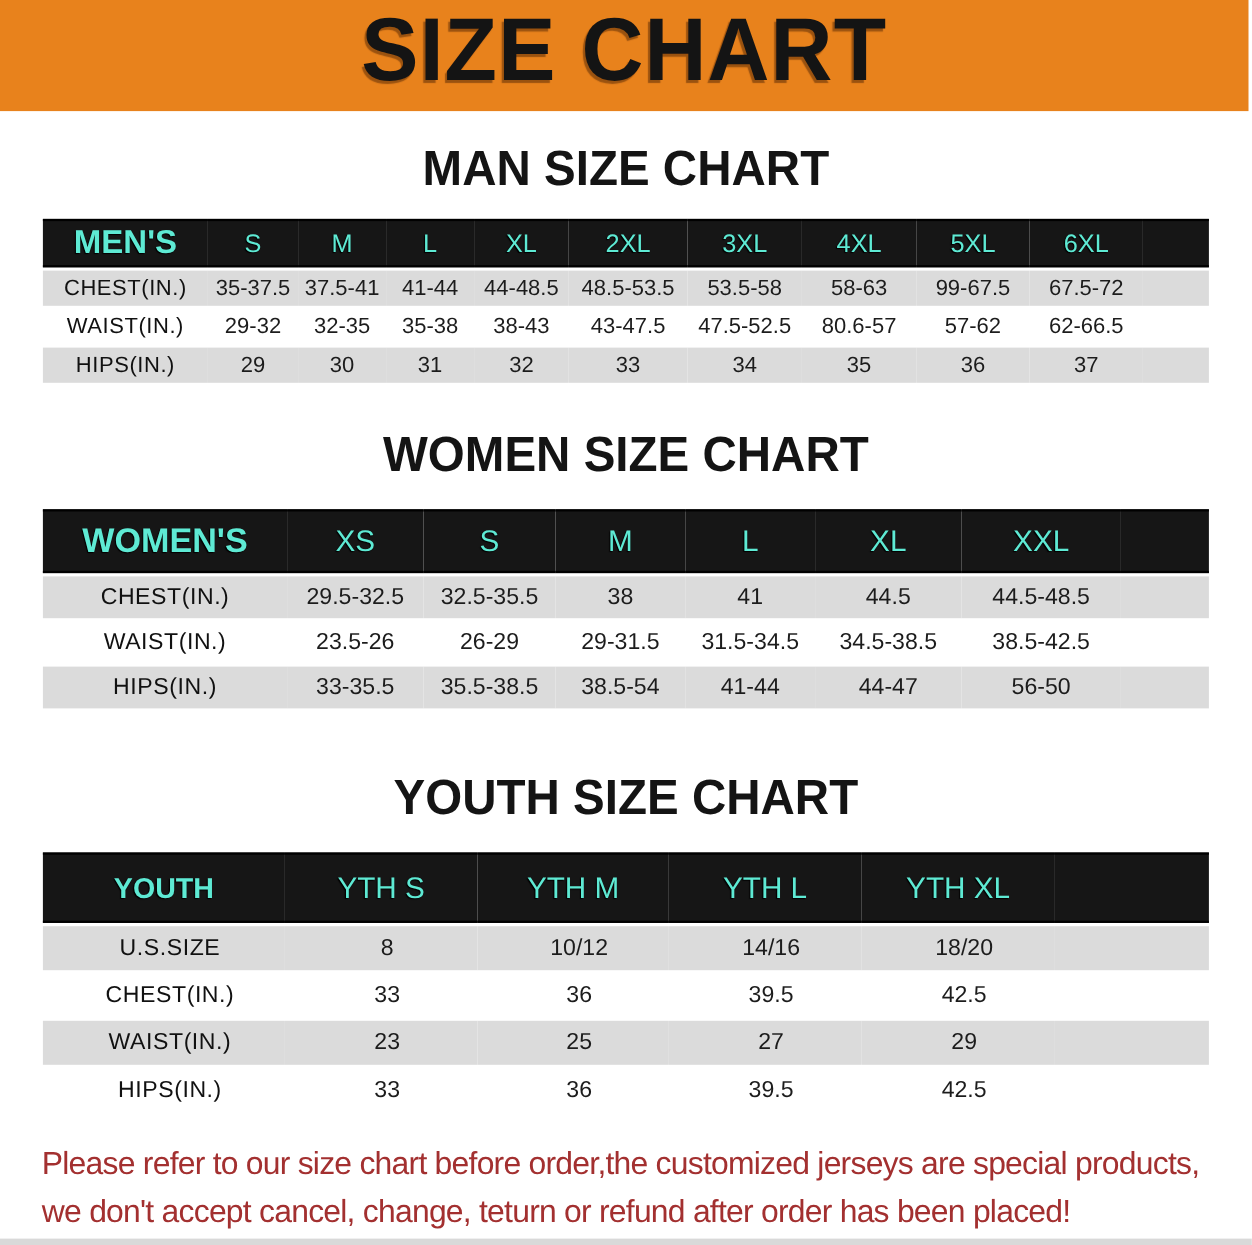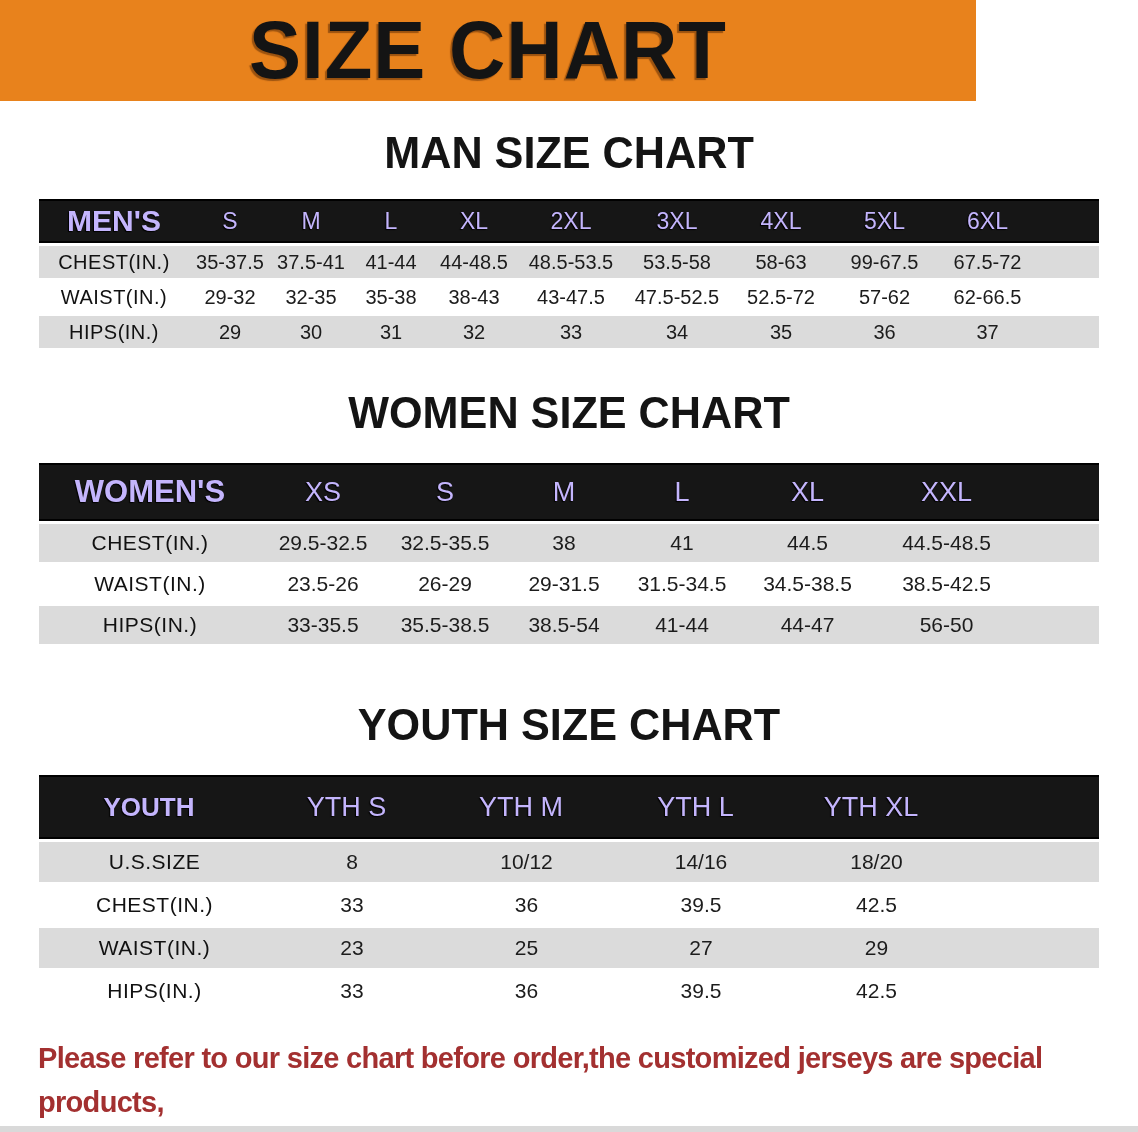--- a/index.html
+++ b/index.html
@@ -1,60 +1,60 @@
 <!DOCTYPE html>
 <html><head>
 <meta charset="utf-8">
 <style>
   * { margin:0; padding:0; box-sizing:border-box; }
   html,body { width:1138px; height:1132px; background:#ffffff; overflow:hidden;
               font-family:"Liberation Sans", sans-serif; }
 
   
-  .banner { width:976px; height:101px; background:#E8821C;
-            display:flex; align-items:center; justify-content:center; }
+  .banner { width:1135px; height:101px; background:#E8821C;
+            display:flex; align-items:flex-start; justify-content:center; }
   .banner-title { font-size:78px; font-weight:800; color:#141414; letter-spacing:1px;
                   transform:scaleY(1.04); text-shadow:-2px 2px 1px rgba(60,25,0,0.45); }
 
   
   .section-heading { text-align:center; font-weight:800; font-size:45px; color:#141414;
                      letter-spacing:0px; transform:scaleX(0.96); }
   .heading-man   { margin-top:26px; }
   .heading-women { margin-top:36px; }
   .heading-youth { margin-top:52px; }
 
   
   table.size-table { width:1060px; margin-left:39px; border-collapse:separate;
                      border-spacing:0 3px; table-layout:fixed; }
   .t-men   { margin-top:17px; }
   .t-women { margin-top:21px; }
   .t-youth { margin-top:21px; }
 
-  table.size-table thead th { background:#161616; color:#c4b5fd; font-weight:500;
+  table.size-table thead th { background:#161616; color:#5eead4; font-weight:500;
                               border-top:2px solid #000; border-bottom:2px solid #000;
                               text-shadow:-1px 1px 1px #000; white-space:nowrap; }
   table.size-table thead th.lbl { font-weight:800; }
   .t-men   thead th { height:44px; font-size:23px; }
   .t-men   thead th.lbl { font-size:30px; }
   .t-women thead th { height:58px; font-size:27px; }
   .t-women thead th.lbl { font-size:31px; }
   .t-youth thead th { height:64px; font-size:27px; }
   .t-youth thead th.lbl { font-size:26px; }
 
   table.size-table td { text-align:center; color:#1c1c1c; white-space:nowrap; }
   .t-men   tbody td { height:32px; font-size:20px; }
   .t-women tbody td { height:38px; font-size:21px; }
   .t-youth tbody td { height:40px; font-size:21px;padding-left:11px; }
   table.size-table tbody tr:nth-child(odd) td { background:#dbdbdb; }
   table.size-table tbody tr:nth-child(even) td { background:#ffffff; }
   table.size-table td.lbl { color:#111; letter-spacing:0.5px; }
 
   
   .footer-note { margin:22px 0 0 38px; width:1085px; color:#A33030;
-                 font-size:29px; line-height:44px; font-weight:700; letter-spacing:-0.7px; }
+                 font-size:29px; line-height:44px; font-weight:400; letter-spacing:-0.7px; }
   .bottom-strip { position:absolute; left:0; top:1126px; width:1138px; height:6px;
                   background:#d9d9d9; }
 </style>
 </head>
 <body>
 
 <div class="banner">
   <div class="banner-title">SIZE CHART</div>
 </div>
 
@@ -103,21 +103,21 @@
         <td class=""></td>
       </tr>
       <tr>
         <td class="lbl">WAIST(IN.)</td>
         <td class="">29-32</td>
         <td class="">32-35</td>
         <td class="">35-38</td>
         <td class="">38-43</td>
         <td class="">43-47.5</td>
         <td class="">47.5-52.5</td>
-        <td class="">52.5-72</td>
+        <td class="">80.6-57</td>
         <td class="">57-62</td>
         <td class="">62-66.5</td>
         <td class=""></td>
       </tr>
       <tr>
         <td class="lbl">HIPS(IN.)</td>
         <td class="">29</td>
         <td class="">30</td>
         <td class="">31</td>
         <td class="">32</td>
@@ -240,15 +240,16 @@
         <td class="">36</td>
         <td class="">39.5</td>
         <td class="">42.5</td>
         <td class=""></td>
       </tr>
     </tbody>
   </table>
 
 <div class="footer-note">
   <div>Please refer to our size chart before order,the customized jerseys are special products,</div>
+  <div>we don't accept cancel, change, teturn or refund after order has been placed!</div>
 </div>
 
 <div class="bottom-strip"></div>
 
 </body></html>

